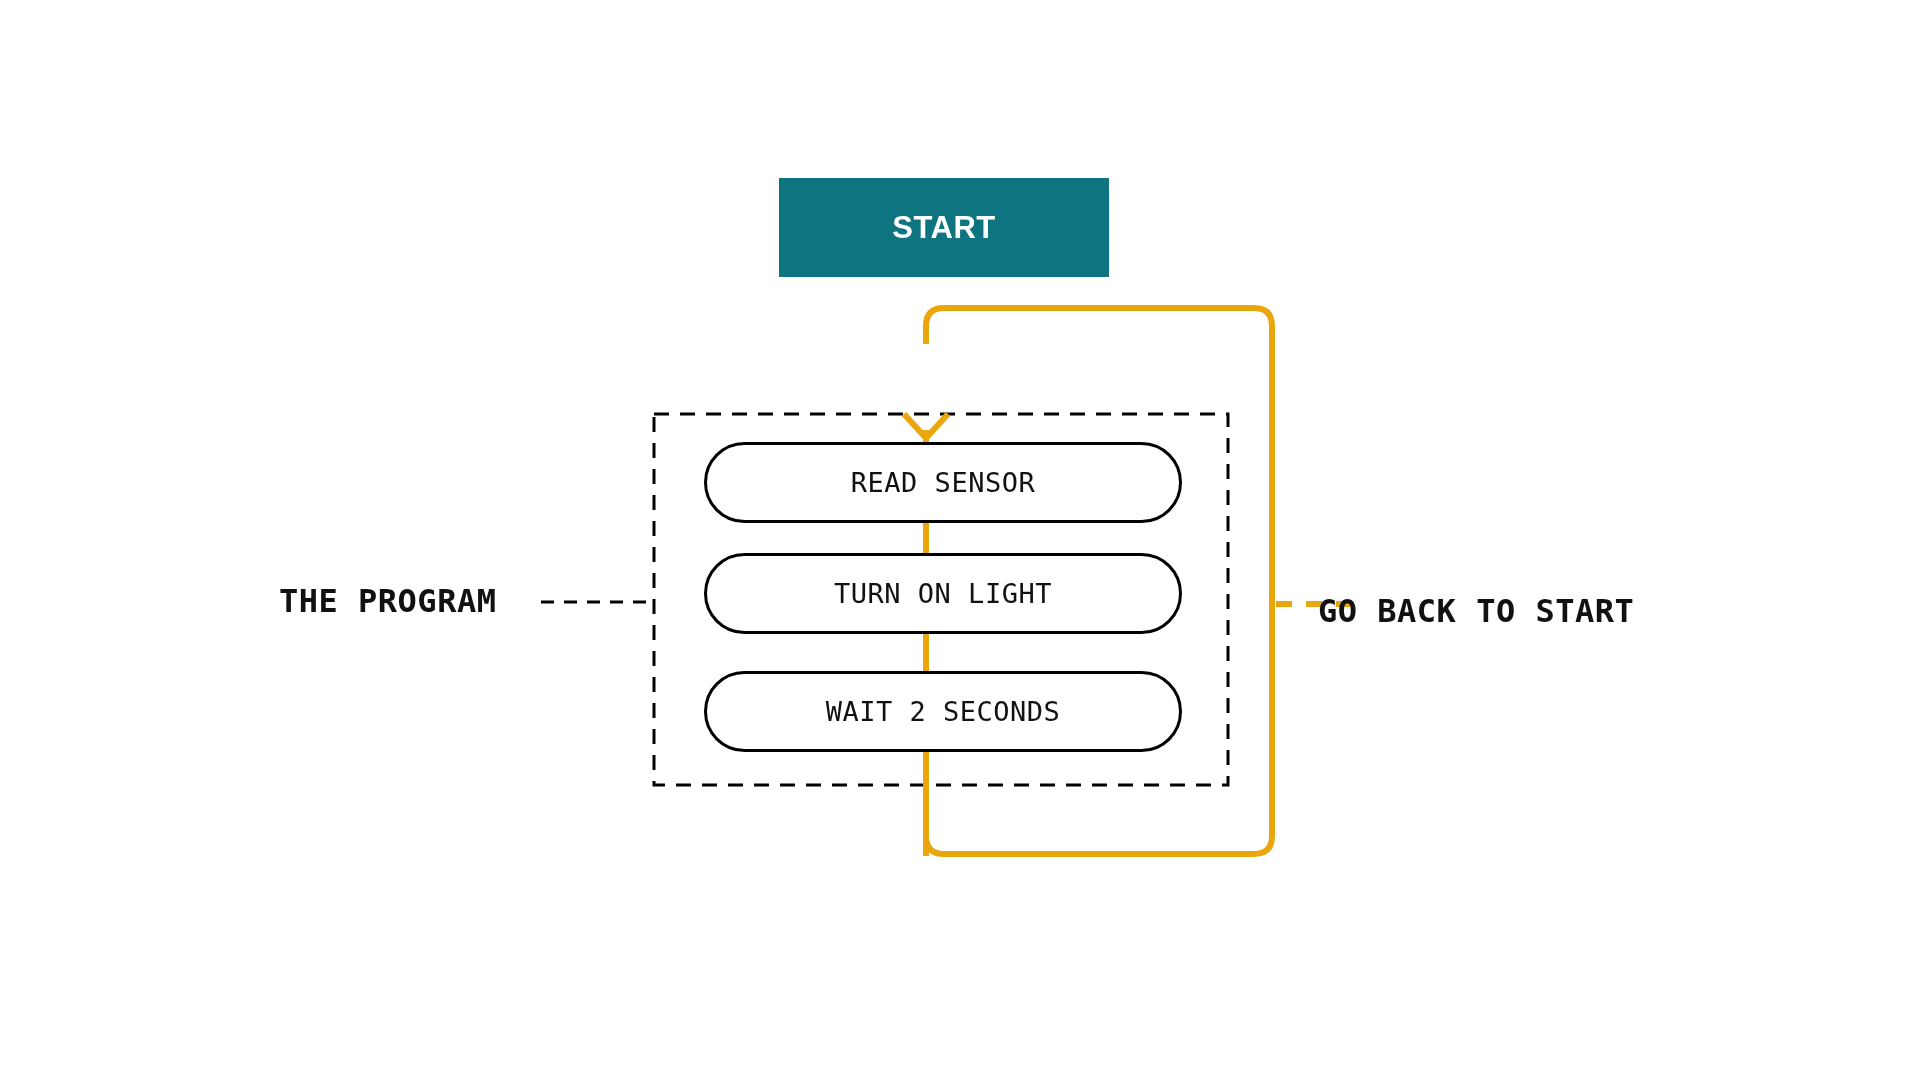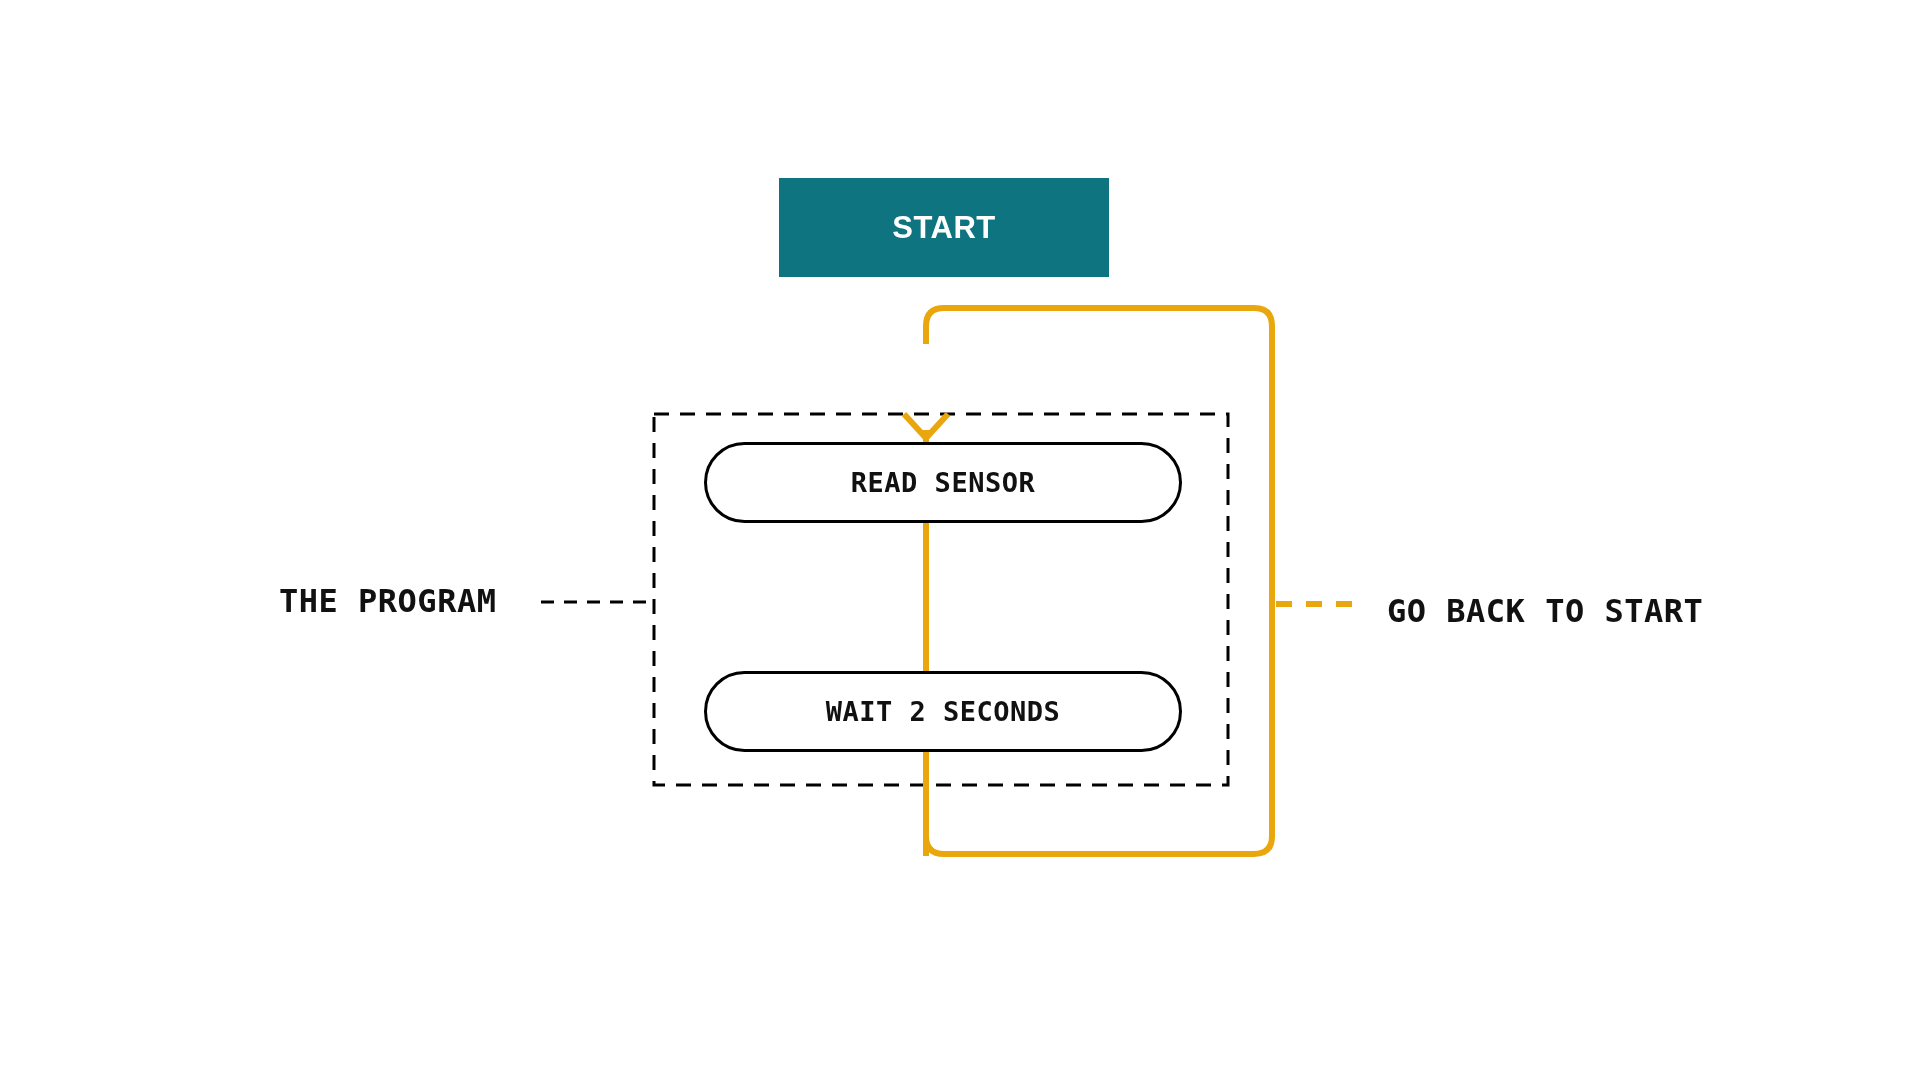--- a/index.html
+++ b/index.html
@@ -55,21 +55,21 @@
     background: #ffffff;
     border: 3px solid #000000;
     border-radius: 41px;
     display: flex;
     align-items: center;
     justify-content: center;
     z-index: 4;
   }
   .pill-label {
     font-family: "DejaVu Sans Mono", monospace;
-    font-weight: bold;
+    font-weight: normal;
     font-size: 27px;
     color: #111111;
     letter-spacing: 0.5px;
     line-height: 1;
     white-space: pre;
   }
   #pill-read-sensor   { top: 442px; }
   #pill-turn-on-light { top: 553px; }
   #pill-wait-2-sec    { top: 671px; align-items: center; }
 
@@ -83,21 +83,21 @@
     letter-spacing: 0.5px;
     line-height: 1;
     white-space: pre;
     z-index: 5;
   }
   #label-the-program {
     left: 279px;
     top: 585px;
   }
   #label-go-back-to-start {
-    left: 1387px;
+    left: 1318px;
     top: 595px;
     text-align: center;
   }
 </style>
 </head>
 <body>
 
 <div id="canvas">
 
   <svg id="diagram-svg" viewBox="0 0 1920 1080">
@@ -125,20 +125,23 @@
   </svg>
 
   <div class="start-block">
     <span class="start-label">START</span>
   </div>
 
   <div class="pill" id="pill-read-sensor">
     <span class="pill-label">READ SENSOR</span>
   </div>
 
+  <div class="pill" id="pill-turn-on-light">
+    <span class="pill-label">TURN ON LIGHT</span>
+  </div>
 
   <div class="pill" id="pill-wait-2-sec">
     <span class="pill-label">WAIT 2 SECONDS</span>
   </div>
 
   <div class="annotation" id="label-the-program">THE PROGRAM</div>
 
   <div class="annotation" id="label-go-back-to-start">GO BACK TO START</div>
 
 </div>

